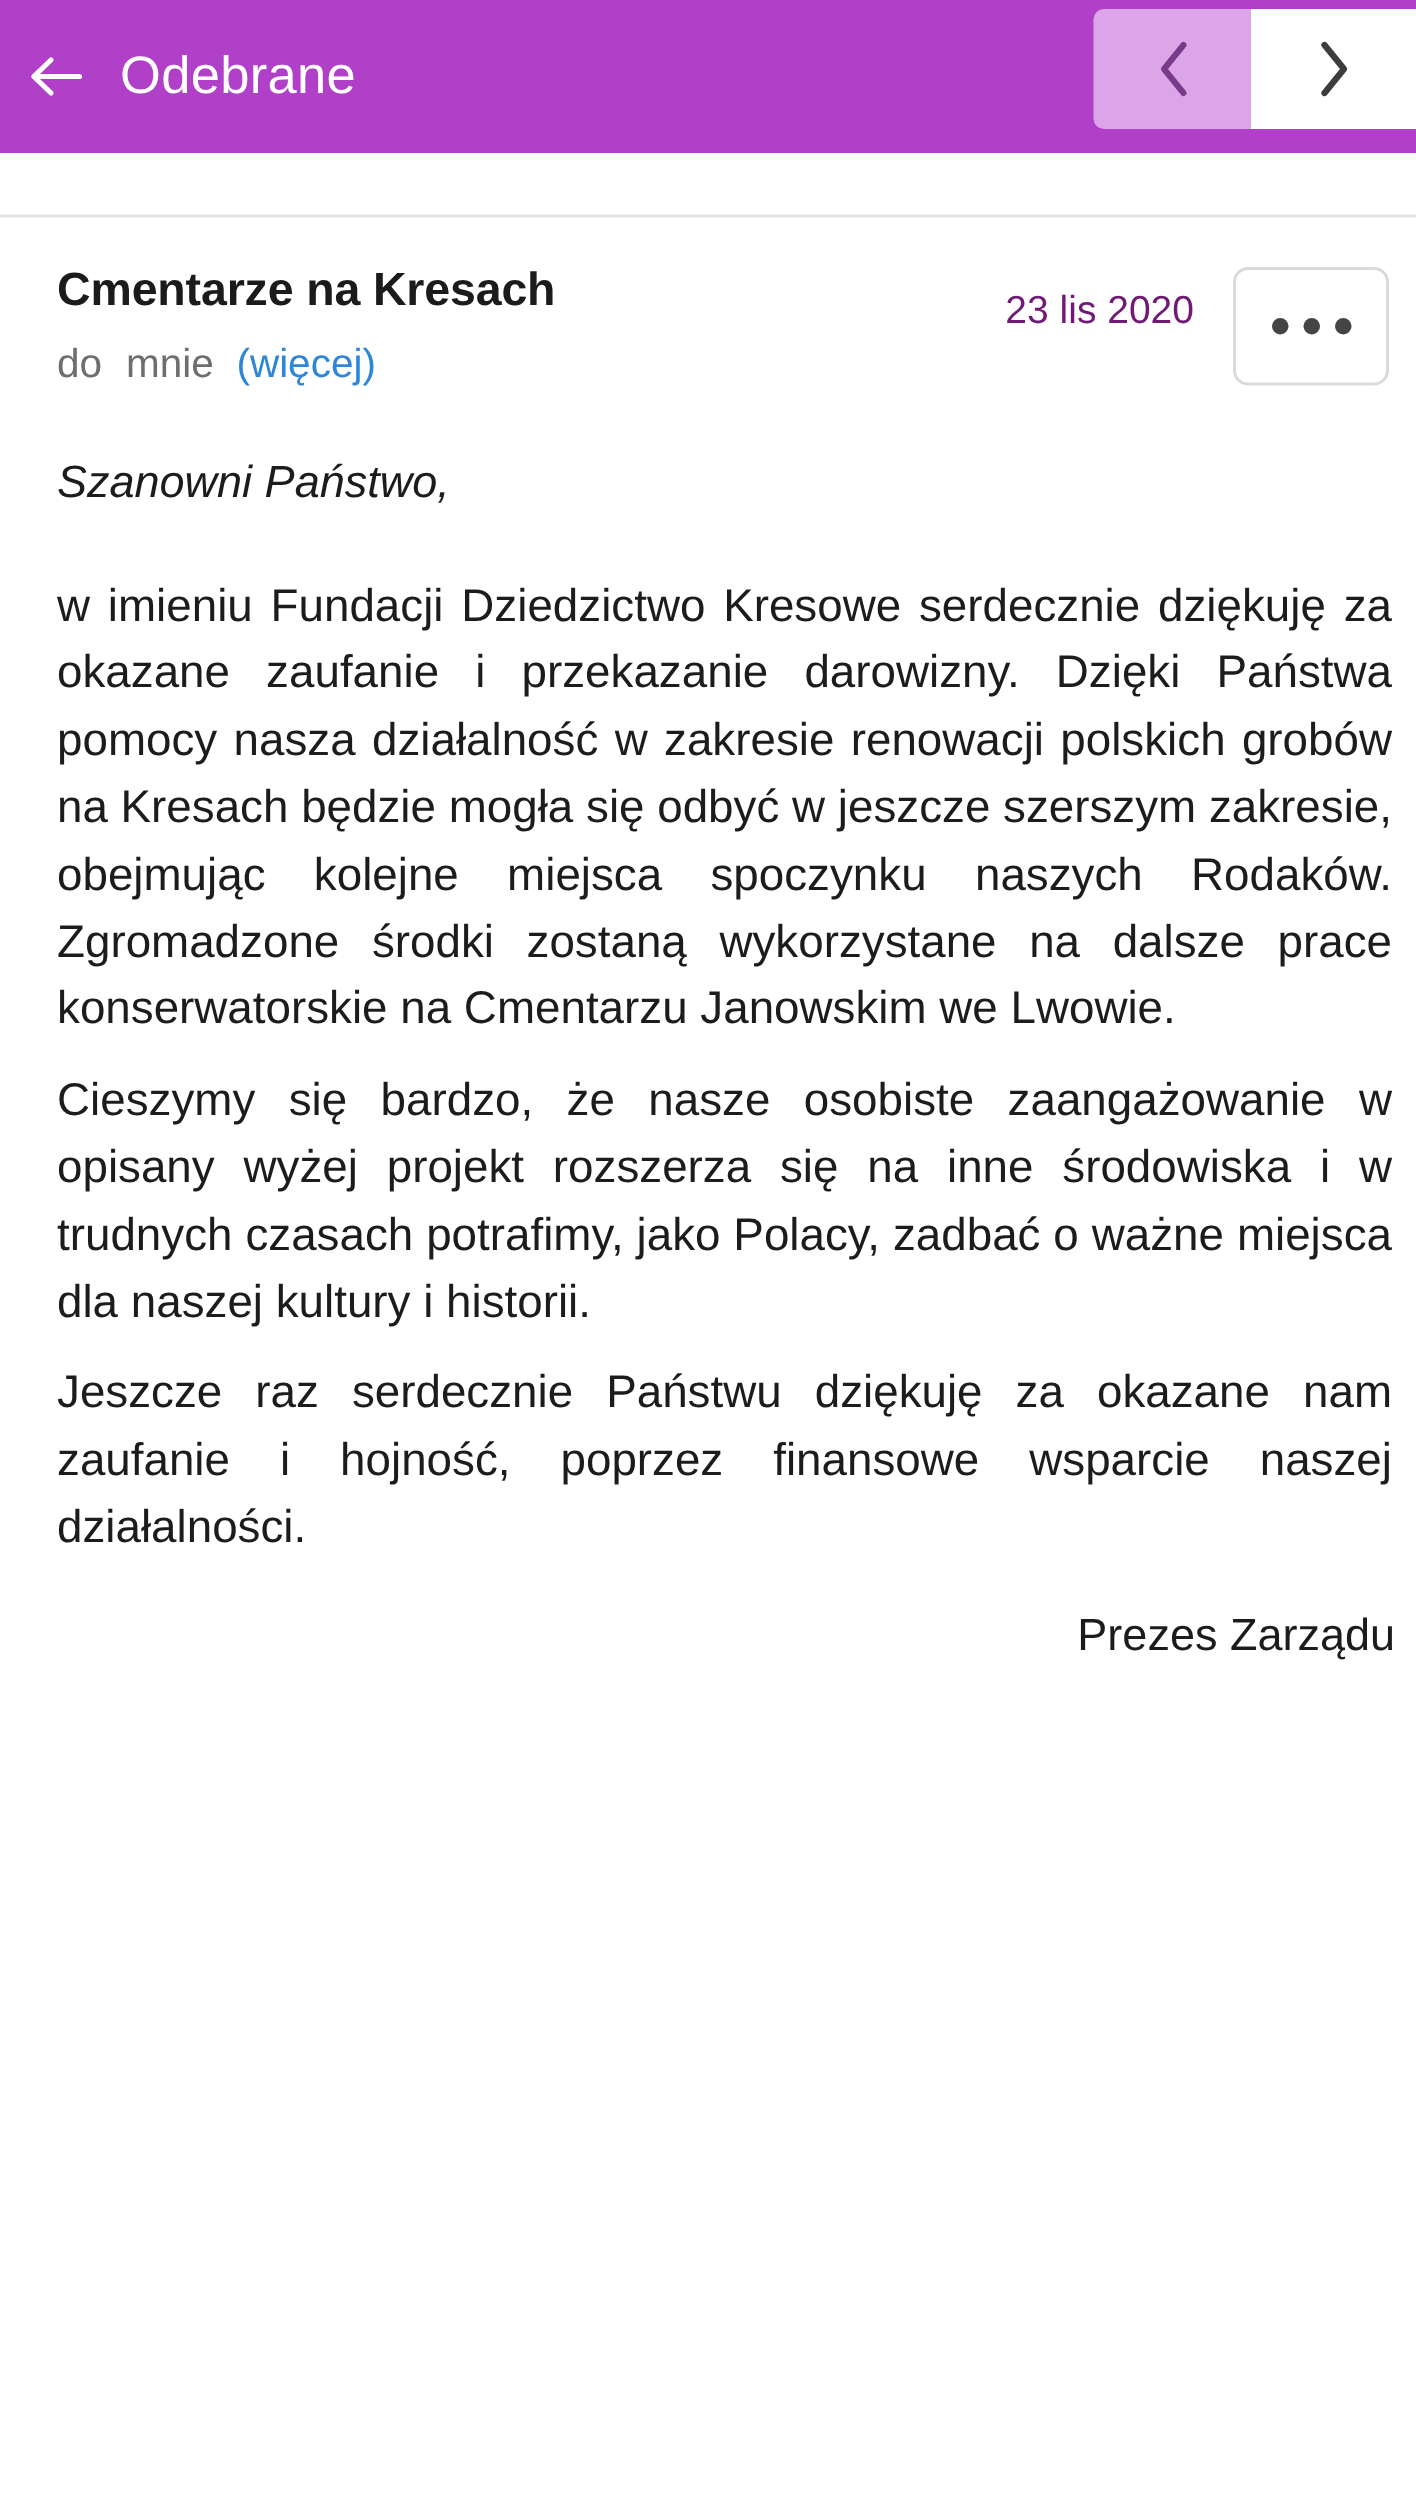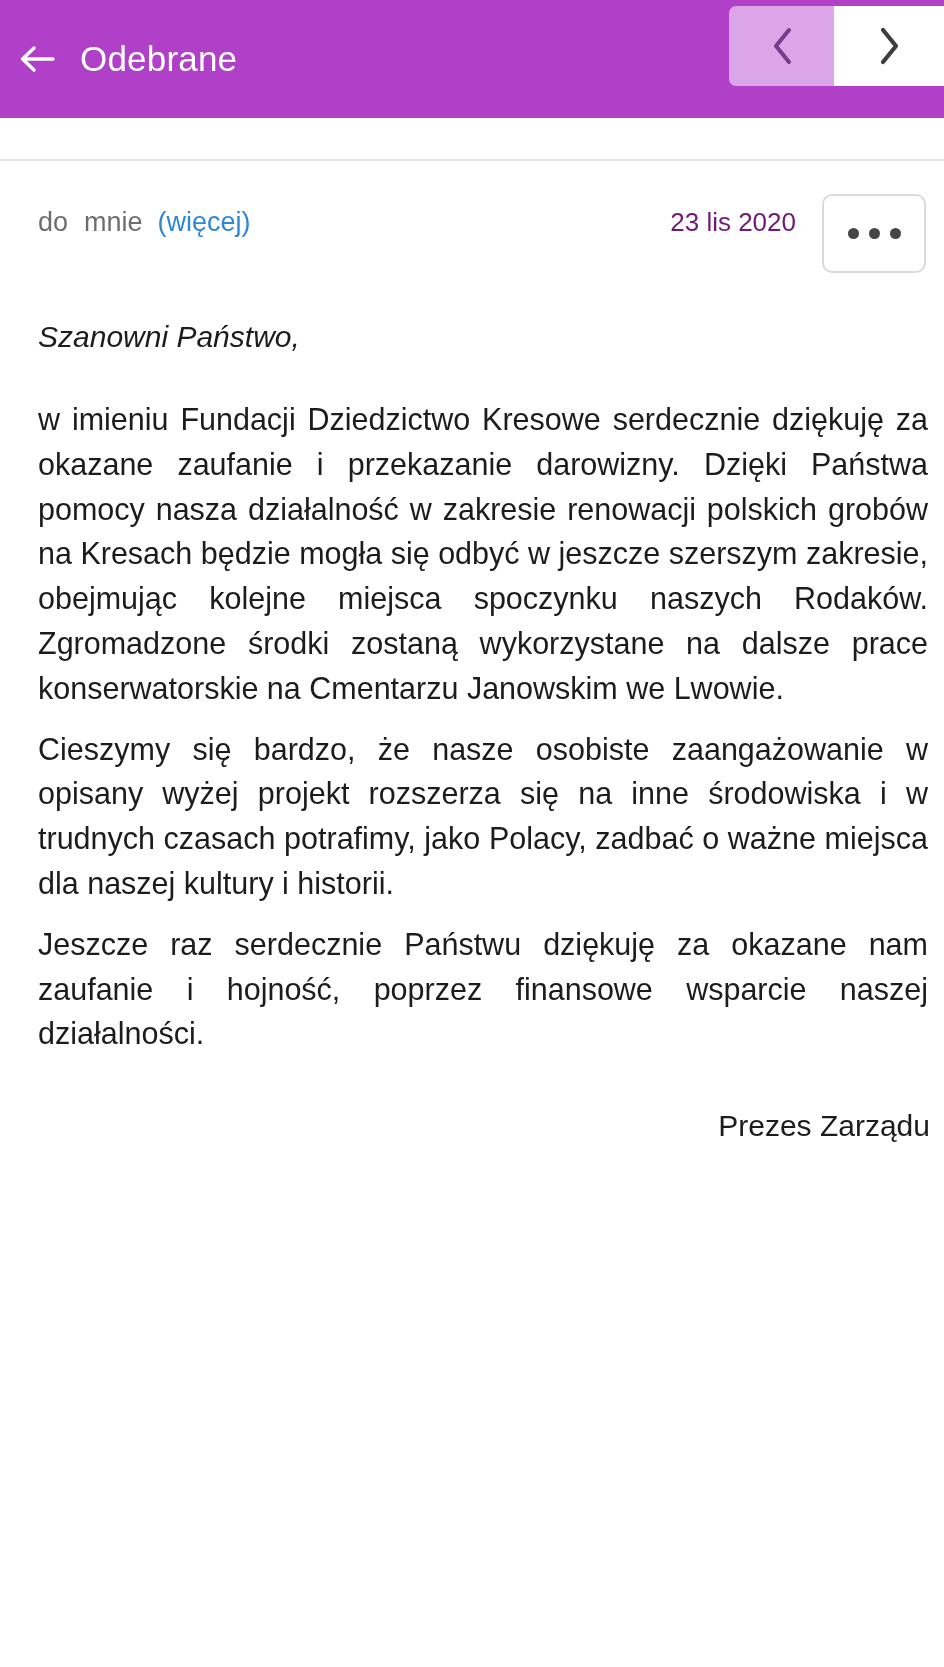--- a/index.html
+++ b/index.html
@@ -11,24 +11,24 @@
     width: 944px;
     height: 1667px;
     overflow: hidden;
     font-family: "Liberation Sans", sans-serif;
     -webkit-font-smoothing: antialiased;
   }
 
   
   .appbar {
     position: relative;
-    height: 118px;
+    height: 102px;
     background: #b040c8;
     display: flex;
-    align-items: center;
+    align-items: flex-end;
     overflow: hidden;
   }
   .back-btn {
     width: 74px;
     height: 102px;
     display: flex;
     align-items: center;
     justify-content: center;
     flex: 0 0 auto;
     cursor: pointer;
@@ -190,21 +190,21 @@
     line-height: 1.2;
     text-align: right;
     margin-top: 138px;
     padding-right: 0;
     white-space: nowrap;
   }
   .sig-role {
     font-size: 30px;
     line-height: 1.2;
     text-align: right;
-    margin-top: 52px;
+    margin-top: 32px;
     white-space: nowrap;
   }
 </style>
 </head>
 <body>
 
 <div class="appbar">
   <div class="back-btn">
     <span>
       <svg width="44" height="44" viewBox="0 0 44 44" aria-hidden="true">
@@ -231,20 +231,21 @@
     </div>
   </div>
 </div>
 
 <div class="top-gap"></div>
 <div class="divider"></div>
 
 <div class="msg-header">
   <div class="sender-row">
     <div class="sender-left">
+      <div class="sender-name">Cmentarze na Kresach</div>
       <div class="recipient-row"><span class="to-label">do</span><span class="to-value">mnie</span>&nbsp;&nbsp;<span class="more-link">(więcej)</span></div>
     </div>
     <div class="date-text">23 lis 2020</div>
     <div class="overflow-btn">
       <span style="display:flex;gap:10px;align-items:center;">
         <span class="dot"></span>
         <span class="dot"></span>
         <span class="dot"></span>
       </span>
     </div>

